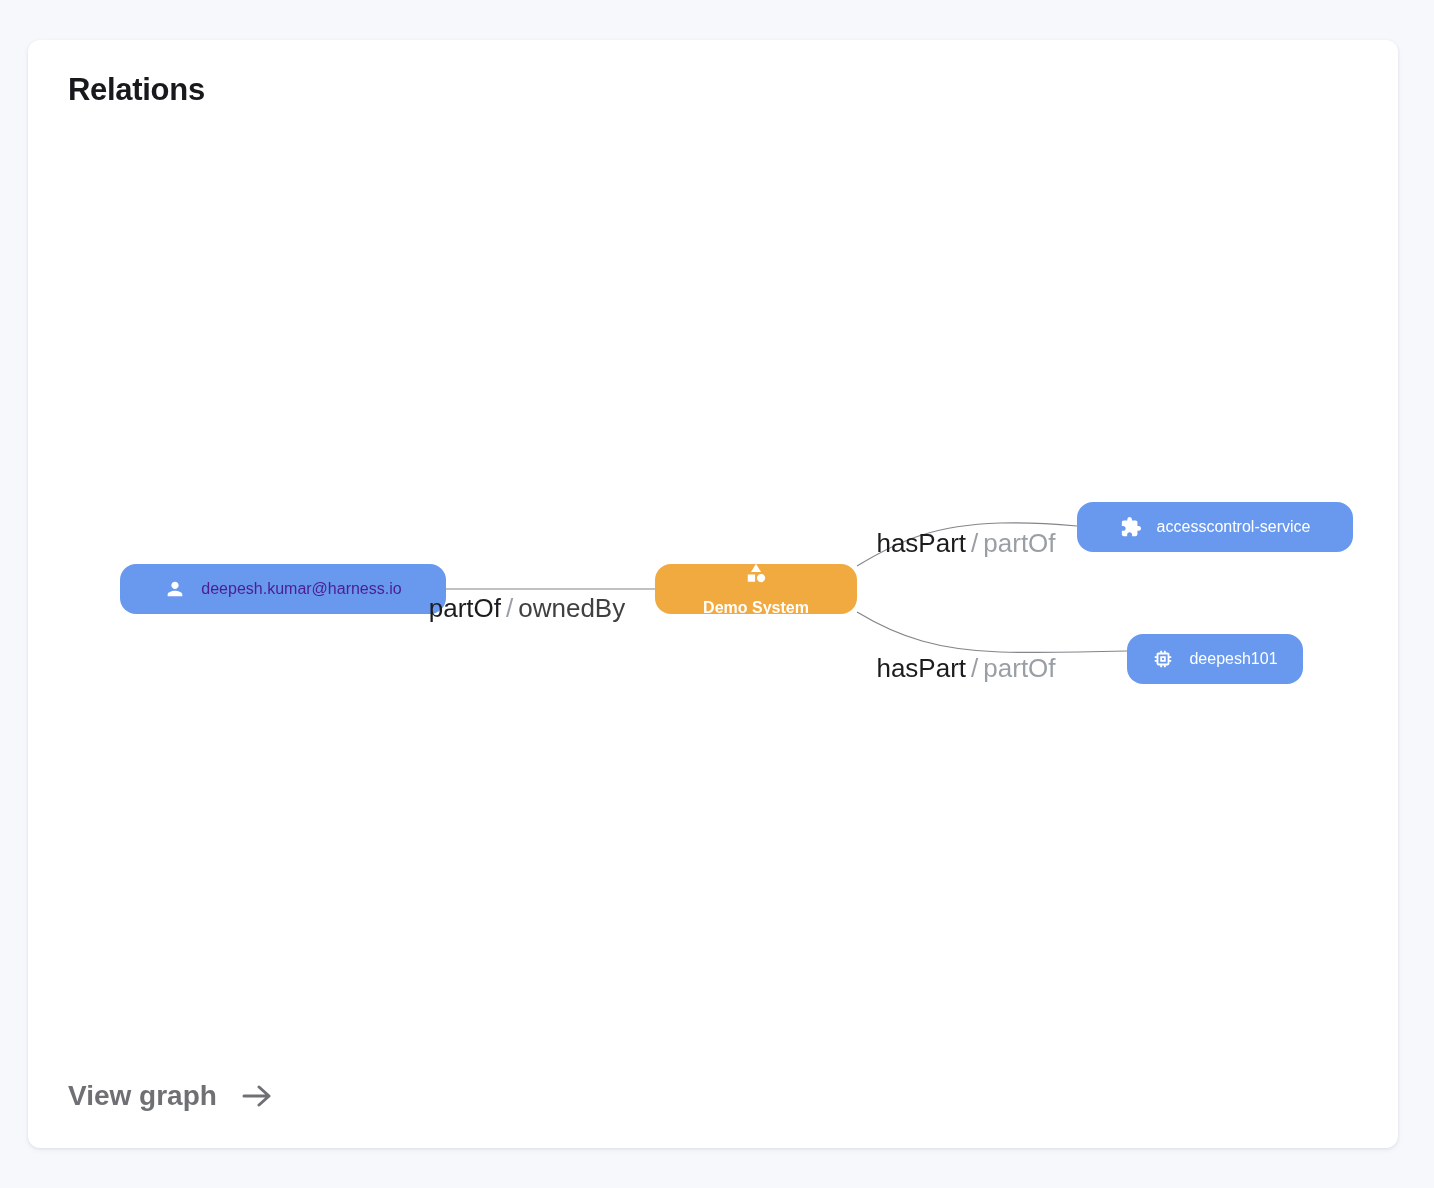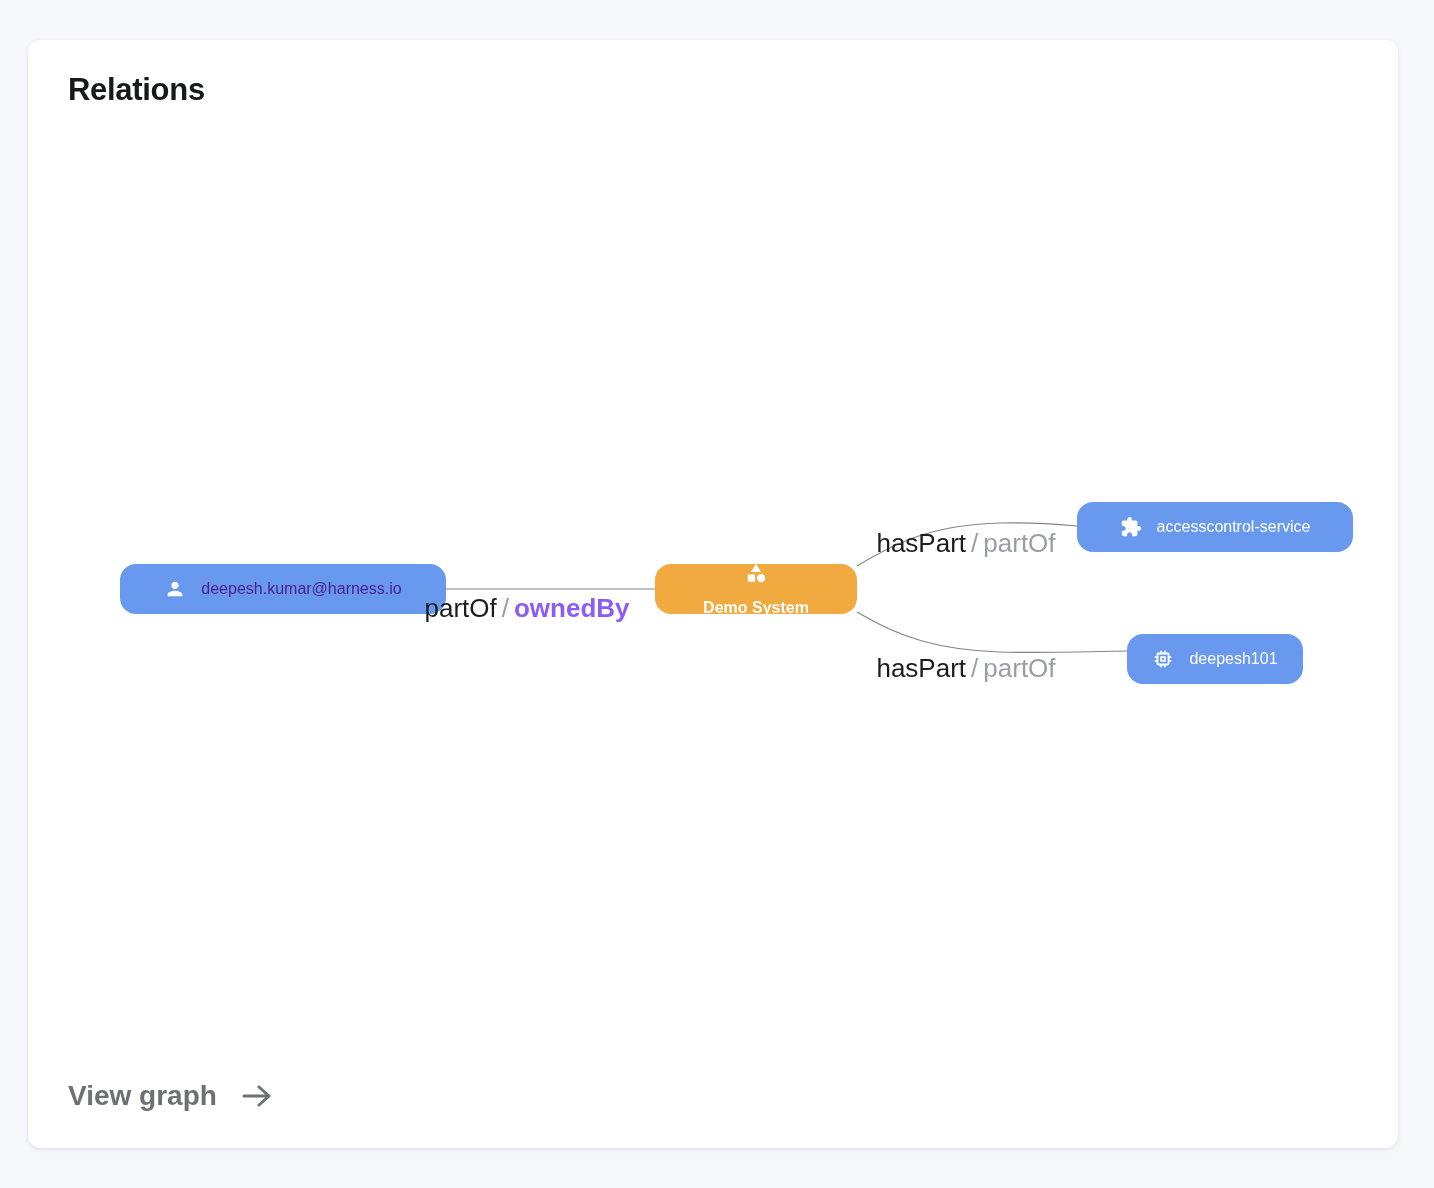--- a/index.html
+++ b/index.html
@@ -114,21 +114,21 @@
     </div>
 
     <div class="node node-d101" style="background: rgb(104, 153, 238); color: rgb(255, 255, 255);">
       <svg viewBox="0 0 24 24" fill="#FFFFFF">
         <path d="M15 9H9v6h6V9zm-2 4h-2v-2h2v2zm8-2V9h-2V7c0-1.1-.9-2-2-2h-2V3h-2v2h-2V3H9v2H7c-1.1 0-2 .9-2 2v2H3v2h2v2H3v2h2v2c0 1.1.9 2 2 2h2v2h2v-2h2v2h2v-2h2c1.1 0 2-.9 2-2v-2h2v-2h-2v-2h2zm-4 6H7V7h10v10z"></path>
       </svg>
       <span>deepesh101</span>
     </div>
 
     <div class="edge-label lbl-1">
-      <span class="lbl-a" style="color: rgb(28, 28, 30);">partOf</span><span class="lbl-sep" style="color: rgb(154, 159, 165);">/</span><span class="lbl-b" style="color: #8b5cf6; font-weight: bold;">ownedBy</span>
+      <span class="lbl-a" style="color: rgb(28, 28, 30);">partOf</span><span class="lbl-sep" style="color: rgb(154, 159, 165);">/</span><span class="lbl-b" style="color: #404040;">ownedBy</span>
     </div>
 
     <div class="edge-label lbl-2">
       <span class="lbl-a" style="color: rgb(28, 28, 30);">hasPart</span><span class="lbl-sep" style="color: rgb(154, 159, 165);">/</span><span class="lbl-b" style="color: rgb(154, 159, 165);">partOf</span>
     </div>
 
     <div class="edge-label lbl-3">
       <span class="lbl-a" style="color: rgb(28, 28, 30);">hasPart</span><span class="lbl-sep" style="color: rgb(154, 159, 165);">/</span><span class="lbl-b" style="color: rgb(154, 159, 165);">partOf</span>
     </div>
 

